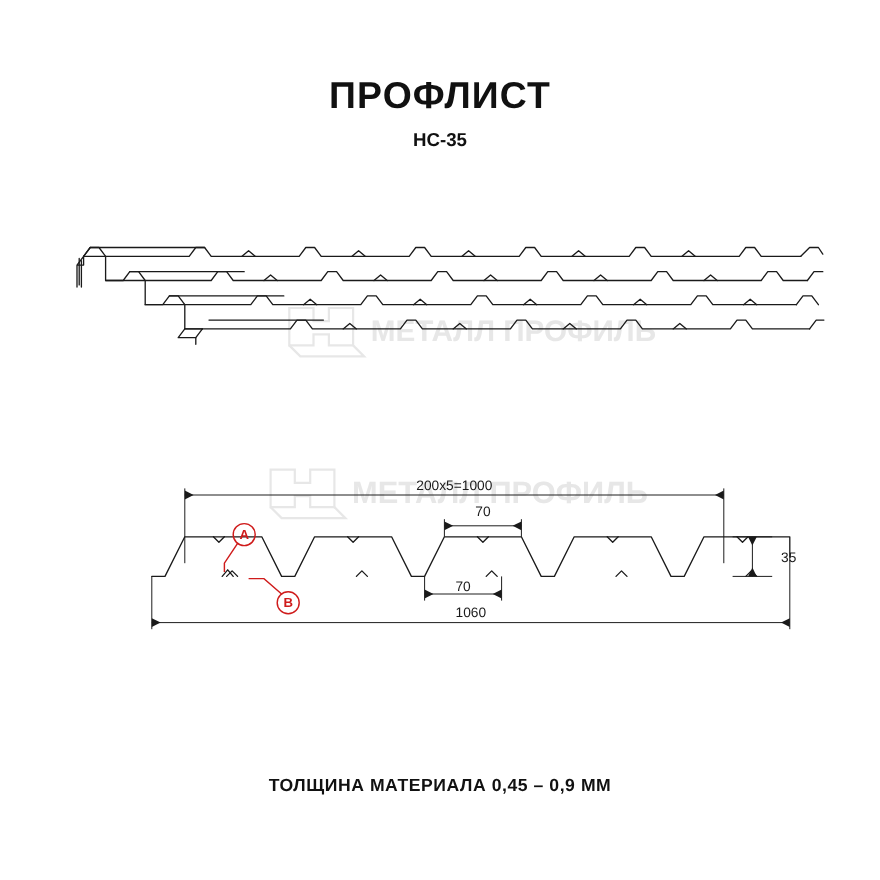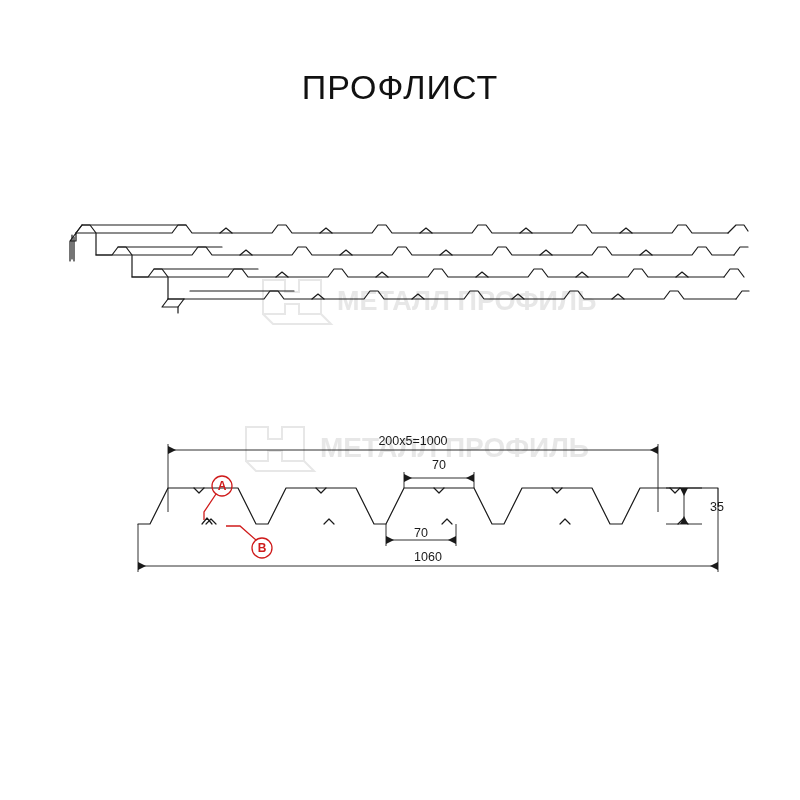--- a/index.html
+++ b/index.html
@@ -19,21 +19,21 @@
     position: absolute;
     inset: 0;
   }
   .title {
     position: absolute;
     top: 68px;
     left: 0;
     width: 800px;
     text-align: center;
     font-size: 34px;
-    font-weight: normal;
+    font-weight: bold;
     letter-spacing: 1px;
     color: #111111;
   }
   .subtitle {
     position: absolute;
     top: 118px;
     left: 0;
     width: 800px;
     text-align: center;
     font-size: 17px;
@@ -78,20 +78,21 @@
   .red { fill: none; stroke: #cf1b1b; stroke-width: 1.3; }
   .red-txt { fill: #cf1b1b; font-size: 12px; font-weight: bold; font-family: "Liberation Sans", sans-serif; }
   .dimtxt { fill: #1a1a1a; font-size: 12.5px; font-family: "Liberation Sans", sans-serif; }
 </style>
 </head>
 <body>
 
 <div class="page">
 
   <div class="title">ПРОФЛИСТ</div>
+  <div class="subtitle">НС-35</div>
 
   <div class="wm wm1">
     <svg width="290" height="70" viewBox="0 0 290 70">
       <g fill="none" stroke="#e7e7e7" stroke-width="2">
         <path d="M8 56 L8 22 L30 22 L30 34 L44 34 L44 22 L66 22 L66 56 L44 56 L44 46 L30 46 L30 56 Z"></path>
         <path d="M8 56 L18 66 L76 66 L66 56"></path>
       </g>
       <text x="82" y="52" font-family="Liberation Sans, sans-serif" font-size="27" font-weight="bold" fill="#e7e7e7">МЕТАЛЛ ПРОФИЛЬ</text>
     </svg>
   </div>
@@ -227,14 +228,15 @@
 
       <g>
         <circle class="red" cx="156" cy="128" r="10"></circle>
         <path class="red" d="M150 120 L134 106 L120 106"></path>
         <text class="red-txt" x="156" y="132" text-anchor="middle">B</text>
       </g>
 
     </svg>
   </div>
 
+  <div class="footer-note">ТОЛЩИНА МАТЕРИАЛА 0,45 – 0,9 ММ</div>
 
 </div>
 
 </body></html>

